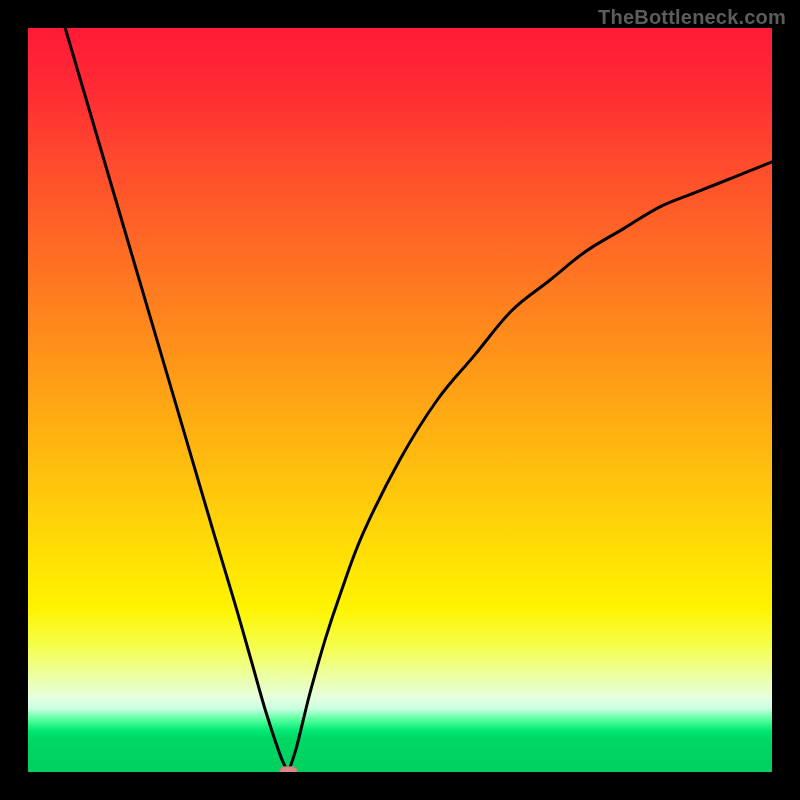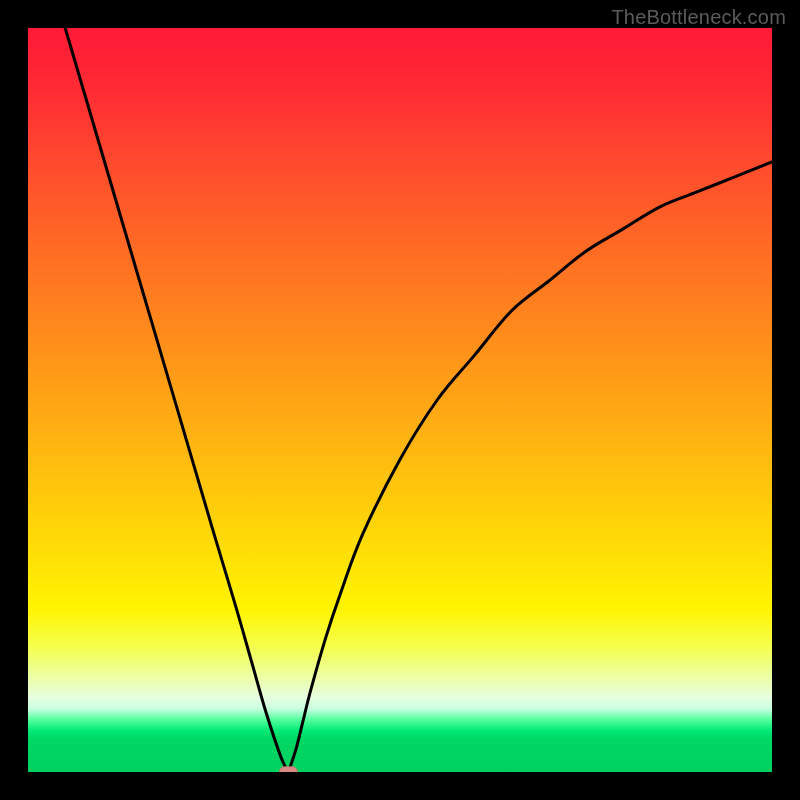--- a/index.html
+++ b/index.html
@@ -47,21 +47,21 @@
     top: 0;
     width: 744px;
     height: 744px;
   }
   .watermark {
     position: absolute;
     top: 6px;
     right: 14px;
     color: #5c5c5c;
     font-size: 20px;
-    font-weight: 400;
+    font-weight: 700;
     letter-spacing: 0.2px;
   }
 </style>
 </head>
 <body>
 
 <div class="frame">
   <div class="plot-area">
     <svg class="plot-svg" viewBox="0 0 744 744" preserveAspectRatio="none">
       <path id="curve-path" fill="none" stroke-width="3" stroke-linecap="round" stroke-linejoin="round" d="M 37.2 0 C 43.896 22.7664, 61.00800000000001 80.94720000000002, 74.4 126.48000000000002 C 87.792 172.01280000000003, 98.208 207.42719999999997, 111.6 252.95999999999998 C 124.99199999999999 298.4928, 135.40800000000002 333.9072, 148.8 379.44 C 162.192 424.9728, 175.2864 469.7616, 186 505.91999999999996 C 196.7136 542.0784, 201.62400000000002 557.5536, 208.32000000000002 580.3199999999999 C 215.01600000000002 603.0863999999999, 217.8432 613.6512, 223.2 632.4 C 228.55679999999998 651.1487999999999, 232.72320000000002 667.0704000000001, 238.08 684.48 C 243.4368 701.8896, 248.94240000000002 718.4064, 252.96 729.12 C 256.9776 739.8336, 259.0608 741.3216, 260.4 744 M 260.4 744 C 261.7392 739.9824, 265.16159999999996 731.0544, 267.84 721.68 C 270.5184 712.3055999999999, 272.60159999999996 702.6336, 275.28 691.92 C 277.9584 681.2063999999999, 278.7024 676.8911999999999, 282.72 662.16 C 286.73760000000004 647.4288, 292.24320000000006 627.4896, 297.6 610.08 C 302.9568 592.6704000000001, 305.784 584.1888, 312.47999999999996 565.44 C 319.17599999999993 546.6912000000001, 324.0864 530.0255999999999, 334.8 505.91999999999996 C 345.5136 481.8144, 358.608 455.6256, 372 431.52000000000004 C 385.392 407.41440000000006, 395.80800000000005 390.7488, 409.20000000000005 372 C 422.59200000000004 353.2512, 433.008 343.43039999999996, 446.4 327.35999999999996 C 459.792 311.28959999999995, 470.208 296.112, 483.6 282.72 C 496.992 269.32800000000003, 507.40799999999996 263.67359999999996, 520.8 252.95999999999998 C 534.192 242.2464, 544.608 232.57440000000005, 558 223.20000000000005 C 571.392 213.82560000000004, 581.808 208.91520000000003, 595.2 200.88 C 608.5920000000001 192.84479999999996, 619.008 185.25599999999994, 632.4 178.55999999999995 C 645.7919999999999 171.86399999999995, 656.2080000000001 169.03679999999994, 669.6 163.67999999999995 C 682.992 158.32319999999996, 693.4079999999999 154.15679999999992, 706.8 148.79999999999995 C 720.192 143.4432, 737.304 136.59840000000005, 744 133.92000000000007" stroke="#000000"></path>

